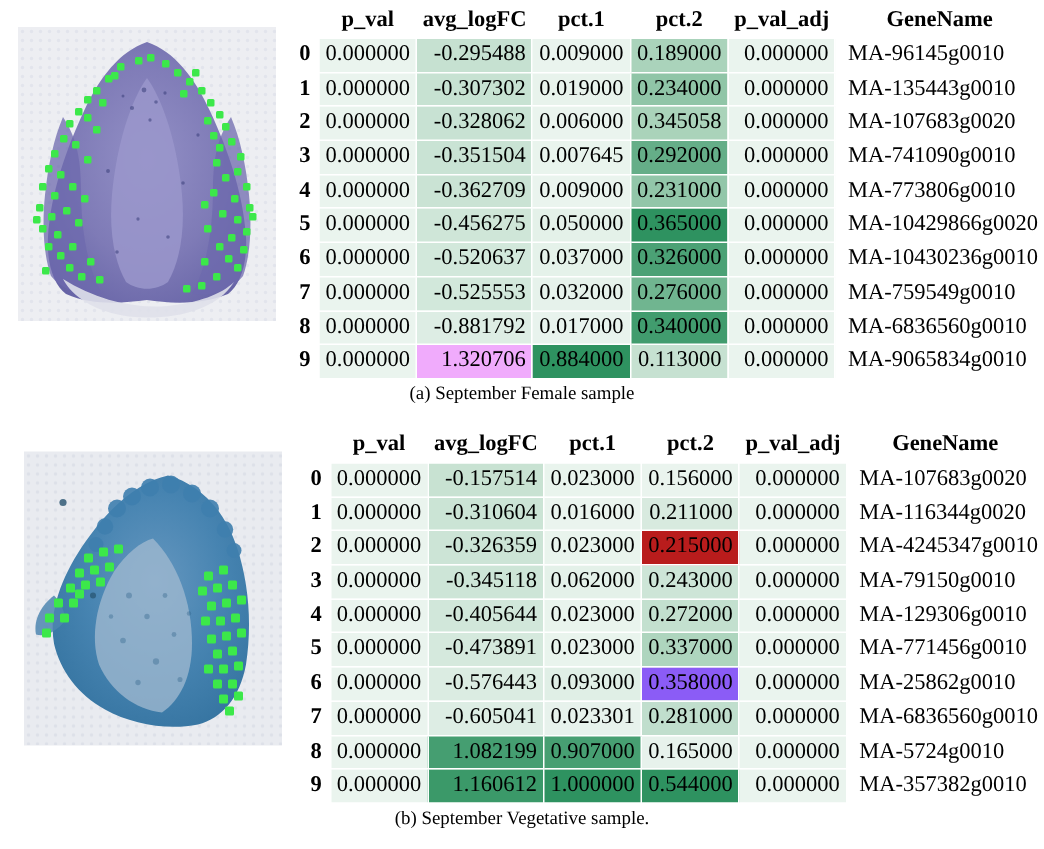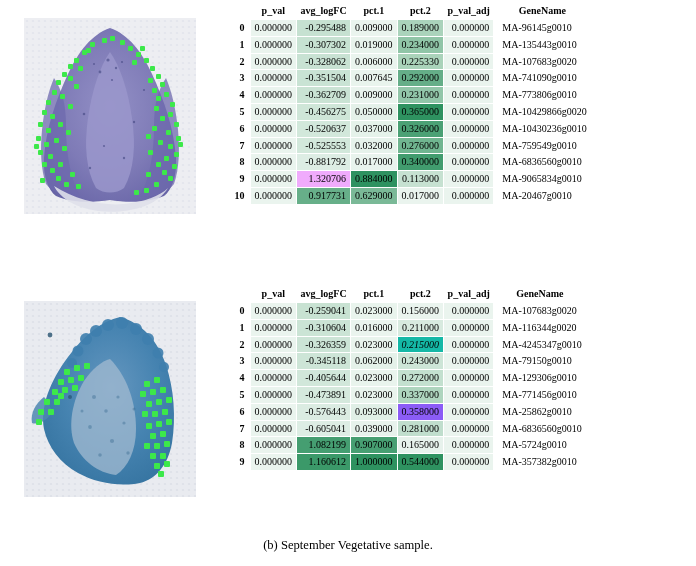--- a/index.html
+++ b/index.html
@@ -36,21 +36,21 @@
     overflow:hidden;
   }
   .micrograph svg{display:block;width:100%;height:100%;}
 
   .table-col{
     flex:1;
     padding-top:4px;
   }
   table.df{
     border-collapse:collapse;
-    font-size:10px;
+    font-size:15px;
     font-family:"Liberation Serif","DejaVu Serif",serif;
     table-layout:fixed;
   }
   table.df th{
     font-weight:bold;
     padding:1px 4px 3px 4px;
     text-align:center;
     white-space:nowrap;
     background:#fff;
   }
@@ -242,21 +242,21 @@
               <td style="background: rgb(232, 243, 236);">0.019000</td>
               <td style="background: rgb(144, 197, 167);">0.234000</td>
               <td style="background: rgb(234, 244, 238);">0.000000</td>
               <td class="gene">MA-135443g0010</td>
             </tr>
             <tr>
               <td class="idx">2</td>
               <td style="background: rgb(234, 244, 238);">0.000000</td>
               <td style="background: rgb(200, 226, 211);">-0.328062</td>
               <td style="background: rgb(234, 244, 238);">0.006000</td>
-              <td style="background: rgb(170, 211, 186);">0.225330</td>
+              <td style="background: rgb(170, 211, 186);">0.345058</td>
               <td style="background: rgb(234, 244, 238);">0.000000</td>
               <td class="gene">MA-107683g0020</td>
             </tr>
             <tr>
               <td class="idx">3</td>
               <td style="background: rgb(234, 244, 238);">0.000000</td>
               <td style="background: rgb(201, 227, 212);">-0.351504</td>
               <td style="background: rgb(233, 244, 237);">0.007645</td>
               <td style="background: rgb(101, 174, 136);">0.292000</td>
               <td style="background: rgb(234, 244, 238);">0.000000</td>
@@ -308,34 +308,26 @@
               <td class="gene">MA-6836560g0010</td>
             </tr>
             <tr>
               <td class="idx">9</td>
               <td style="background: rgb(234, 244, 238);">0.000000</td>
               <td style="background: #f0abfc;">1.320706</td>
               <td style="background: rgb(46, 146, 96);">0.884000</td>
               <td style="background: rgb(198, 225, 209);">0.113000</td>
               <td style="background: rgb(234, 244, 238);">0.000000</td>
               <td class="gene">MA-9065834g0010</td>
-            </tr>
-            <tr>
-              <td class="idx">10</td>
-              <td style="background: rgb(234, 244, 238);">0.000000</td>
-              <td style="background: rgb(103, 175, 137);">0.917731</td>
-              <td style="background: rgb(122, 185, 151);">0.629000</td>
-              <td style="background: rgb(234, 244, 238);">0.017000</td>
-              <td style="background: rgb(234, 244, 238);">0.000000</td>
-              <td class="gene">MA-20467g0010</td>
             </tr>
           </tbody>
       </table>
     </div>
   </div>
+  <div class="caption">(a) September Female sample</div>
 </div>
 
 <div class="figure">
   <div class="fig-body">
     <div class="img-col">
       <div class="micrograph">
         <svg viewBox="0 0 172 196" xmlns="http://www.w3.org/2000/svg" aria-hidden="true">
           <defs>
             <radialGradient id="tissB" cx="52%" cy="42%" r="72%">
               <stop offset="0%" stop-color="#5f93bd"></stop>
@@ -442,41 +434,41 @@
             <th>pct.1</th>
             <th>pct.2</th>
             <th>p_val_adj</th>
             <th>GeneName</th>
           </tr>
         </thead>
         <tbody>
             <tr>
               <td class="idx">0</td>
               <td style="background: rgb(234, 244, 238);">0.000000</td>
-              <td style="background: rgb(200, 226, 210);">-0.259041</td>
+              <td style="background: rgb(200, 226, 210);">-0.157514</td>
               <td style="background: rgb(233, 244, 237);">0.023000</td>
               <td style="background: rgb(234, 244, 238);">0.156000</td>
               <td style="background: rgb(234, 244, 238);">0.000000</td>
               <td class="gene">MA-107683g0020</td>
             </tr>
             <tr>
               <td class="idx">1</td>
               <td style="background: rgb(234, 244, 238);">0.000000</td>
               <td style="background: rgb(203, 228, 213);">-0.310604</td>
               <td style="background: rgb(234, 244, 238);">0.016000</td>
               <td style="background: rgb(216, 234, 223);">0.211000</td>
               <td style="background: rgb(234, 244, 238);">0.000000</td>
               <td class="gene">MA-116344g0020</td>
             </tr>
             <tr>
               <td class="idx">2</td>
               <td style="background: rgb(234, 244, 238);">0.000000</td>
               <td style="background: rgb(204, 228, 214);">-0.326359</td>
               <td style="background: rgb(233, 244, 237);">0.023000</td>
-              <td style="background: #14b8a6; font-style: italic;">0.215000</td>
+              <td style="background: #b91c1c;">0.215000</td>
               <td style="background: rgb(234, 244, 238);">0.000000</td>
               <td class="gene">MA-4245347g0010</td>
             </tr>
             <tr>
               <td class="idx">3</td>
               <td style="background: rgb(234, 244, 238);">0.000000</td>
               <td style="background: rgb(205, 229, 215);">-0.345118</td>
               <td style="background: rgb(228, 241, 233); margin-top: 24px;">0.062000</td>
               <td style="background: rgb(205, 229, 215);">0.243000</td>
               <td style="background: rgb(234, 244, 238);">0.000000</td>
@@ -506,21 +498,21 @@
               <td style="background: rgb(219, 236, 226);">-0.576443</td>
               <td style="background: rgb(224, 239, 230); margin-left: 28px;">0.093000</td>
               <td style="background: #8b5cf6;">0.358000</td>
               <td style="background: rgb(234, 244, 238);">0.000000</td>
               <td class="gene">MA-25862g0010</td>
             </tr>
             <tr>
               <td class="idx">7</td>
               <td style="background: rgb(234, 244, 238);">0.000000</td>
               <td style="background: rgb(221, 237, 228);">-0.605041</td>
-              <td style="background: rgb(231, 242, 236);">0.039000</td>
+              <td style="background: rgb(231, 242, 236);">0.023301</td>
               <td style="background: rgb(192, 222, 205);">0.281000</td>
               <td style="background: rgb(234, 244, 238);">0.000000</td>
               <td class="gene">MA-6836560g0010</td>
             </tr>
             <tr>
               <td class="idx">8</td>
               <td style="background: rgb(234, 244, 238);">0.000000</td>
               <td style="background: rgb(69, 158, 113);">1.082199</td>
               <td style="background: rgb(71, 159, 114);">0.907000</td>
               <td style="background: rgb(231, 242, 236);">0.165000</td>

